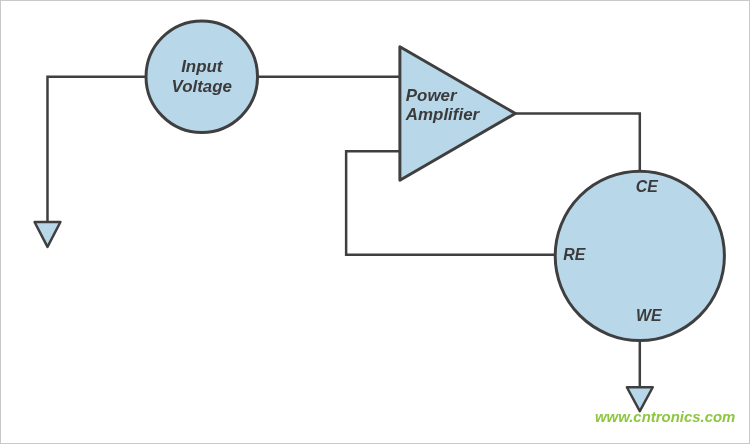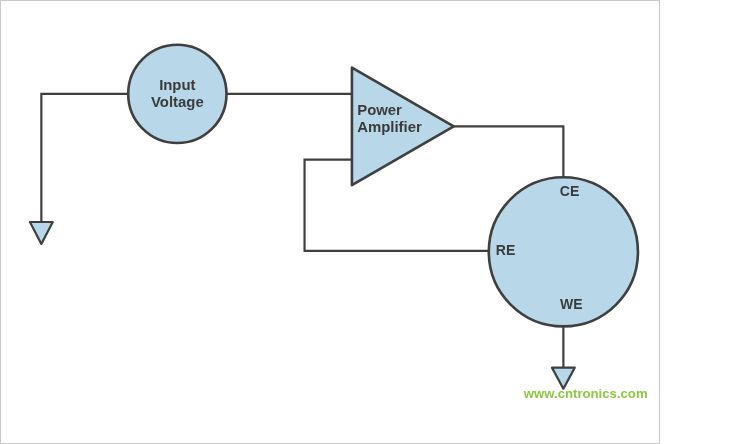--- a/index.html
+++ b/index.html
@@ -5,25 +5,25 @@
   :root{
     --shape-fill:#b8d8ea;
     --outline:#3f3f40;
     --label-text:#3b3b3c;
     --watermark-green:#8dc63f;
     --background:#ffffff;
     --border:#c9c9c9;
   }
   html,body{margin:0;padding:0;background:#fff;}
   .canvas{
-    width:660px;height:444px;
+    width:750px;height:444px;
     box-sizing:border-box;
     border:1px solid var(--border);
     background:var(--background);
-    position:relative;overflow:hidden;
+    position:relative;overflow:hidden;font-style:italic;
   }
   svg{display:block;width:100%;height:100%;}
   .wire{fill:none;stroke:var(--outline);stroke-width:2.5;}
   .shape{fill:var(--shape-fill);stroke:var(--outline);stroke-width:3;stroke-linejoin:round;}
   .gnd{fill:var(--shape-fill);stroke:var(--outline);stroke-width:2.5;stroke-linejoin:round;}
   text{
     font-family:"Liberation Sans","DejaVu Sans",sans-serif;
     font-weight:bold;
     fill:var(--label-text);
   }

